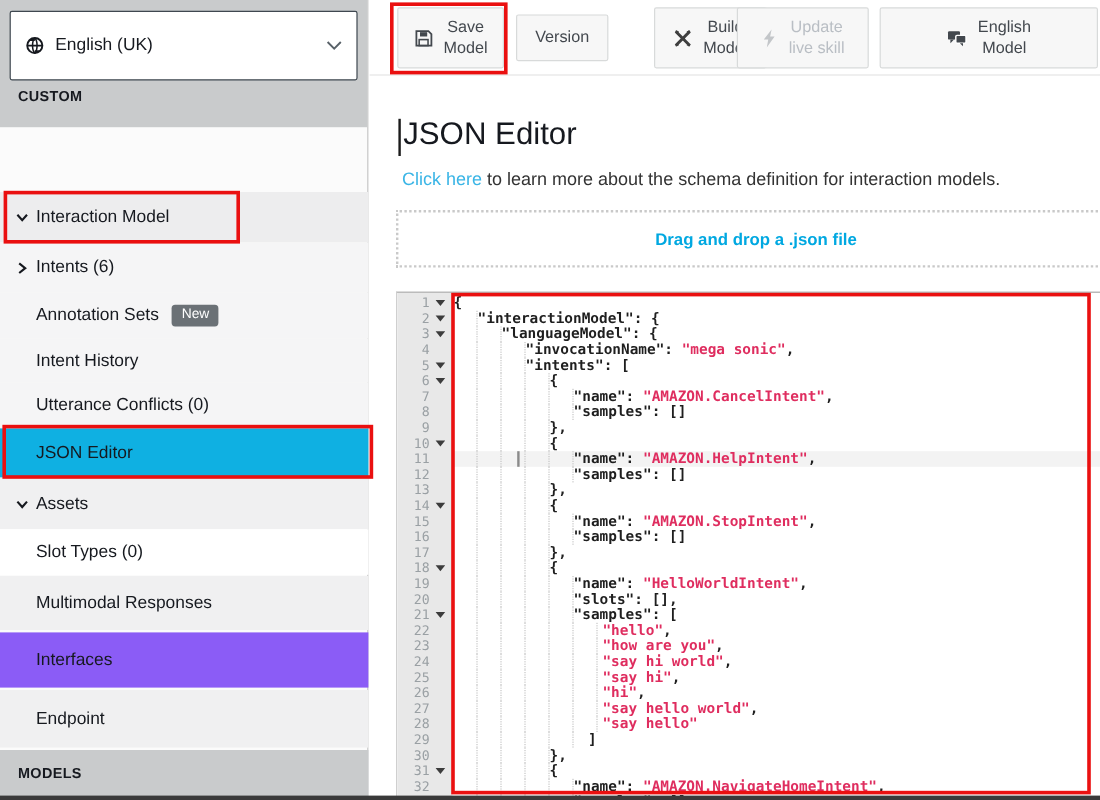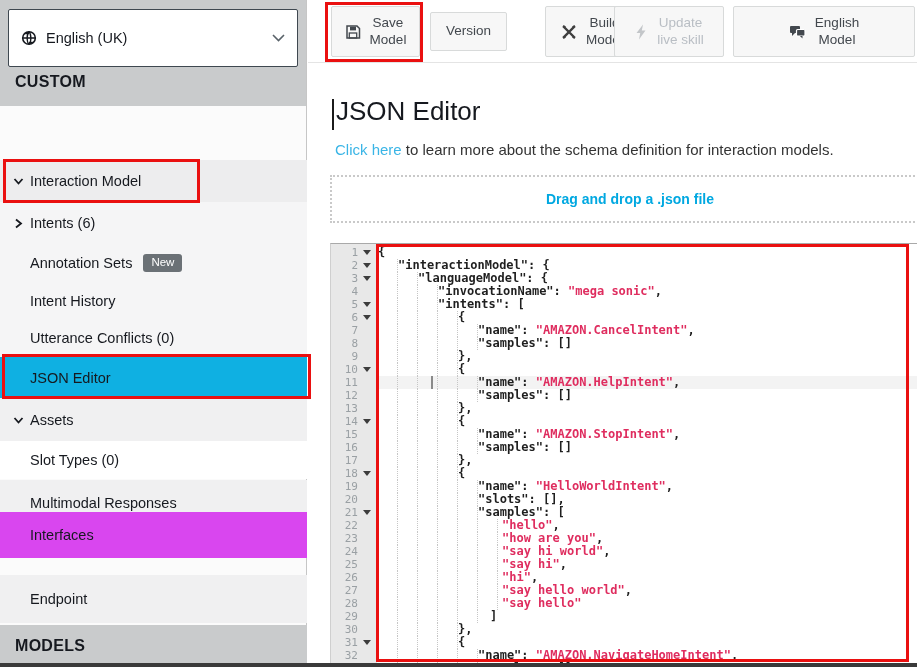--- a/index.html
+++ b/index.html
@@ -9,35 +9,35 @@
     font-family:"Liberation Sans", sans-serif; color:#16191f; background:#fff;
   }
   
   #sidebar { position:absolute; left:0; top:0; width:307px; height:667px;
     background:#fbfbfb; border-right:1px solid #c6c6c6; }
   .sb-top { position:absolute; left:0; top:0; width:100%; height:106px; background:#c9cbcc; }
   .dropdown { position:absolute; left:8px; top:9px; width:290px; height:58px; background:#fff;
     border:1px solid #3f4850; border-radius:2px; display:flex; align-items:center; padding:0 12px; cursor:pointer; }
   .dropdown .globe { margin-right:9px; display:flex; }
   .dropdown .dd-label { font-size:14.5px; color:#16191f; flex:1; }
-  .section-hdr { position:absolute; left:15px; font-size:16px; font-weight:bold; letter-spacing:.3px; color:#16191f; }
+  .section-hdr { position:absolute; left:15px; font-size:12px; font-weight:bold; letter-spacing:.3px; color:#16191f; }
   .row { position:absolute; left:0; width:307px; display:flex; align-items:center; cursor:pointer; }
   .row .chev { position:absolute; left:13px; display:flex; }
   .row .lbl { margin-left:30px; font-size:14.5px; color:#16191f; }
   .r0 { top:107px; height:51px; background:#ededee; }
   .r1 { top:160px; height:42px; background:#ededee; }
   .r2 { top:202px; height:42px; background:#f5f5f6; }
   .r3 { top:244px; height:38px; background:#f5f5f6; }
   .r4 { top:282px; height:37px; background:#f5f5f6; }
   .r5 { top:319px; height:38px; background:#f5f5f6; }
   .r6 { top:357px; height:41px; background:#0fb0e2; }
   .r7 { top:398px; height:43px; background:#f0f0f1; }
   .r8 { top:441px; height:38px; background:#ffffff; }
   .r9 { top:480px; height:45px; background:#f0f0f1; }
-  .r10{ top:512px; height:46px; background:#d946ef; }
+  .r10{ top:527px; height:46px; background:#8b5cf6; }
   .r11{ top:575px; height:48px; background:#f0f0f1; }
   .badge { margin-left:11px; background:#6b7176; color:#fff; font-size:11.5px;
     padding:3px 8px; border-radius:3px; line-height:1; }
   .models-band { position:absolute; left:0; top:625px; width:307px; height:39px; background:#c9cbcc; }
   .bottom-strip { position:absolute; left:0; top:663px; width:917px; height:4px; background:#3a3a3a; }
   
   #main { position:absolute; left:308px; top:0; width:609px; height:667px; background:#fff; }
   #toolbar { position:absolute; left:0; top:0; width:609px; height:63px; border-bottom:1px solid #e4e4e4; background:#fff; }
   .btn { position:absolute; background:#f7f7f7; border:1px solid #d8dada; border-radius:2px;
     display:flex; align-items:center; justify-content:center; font-size:13.5px; color:#43484e; cursor:pointer; }

